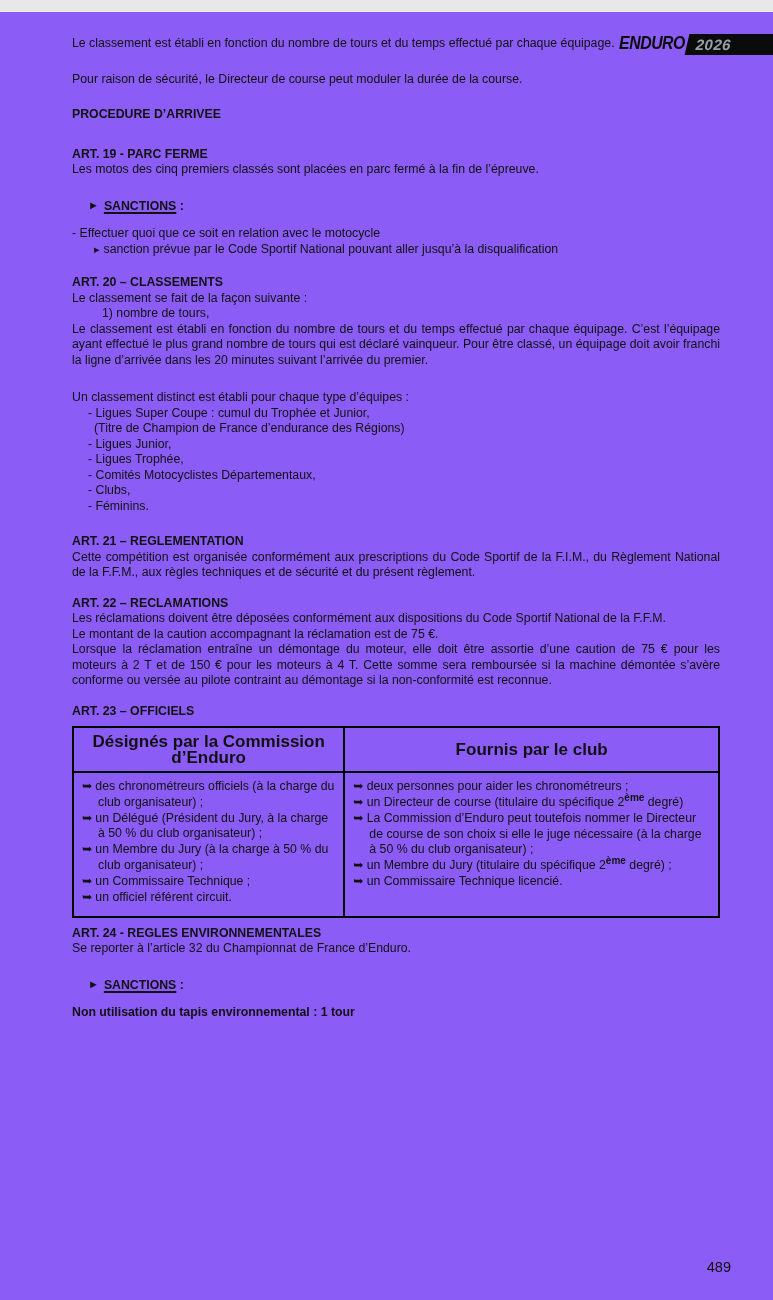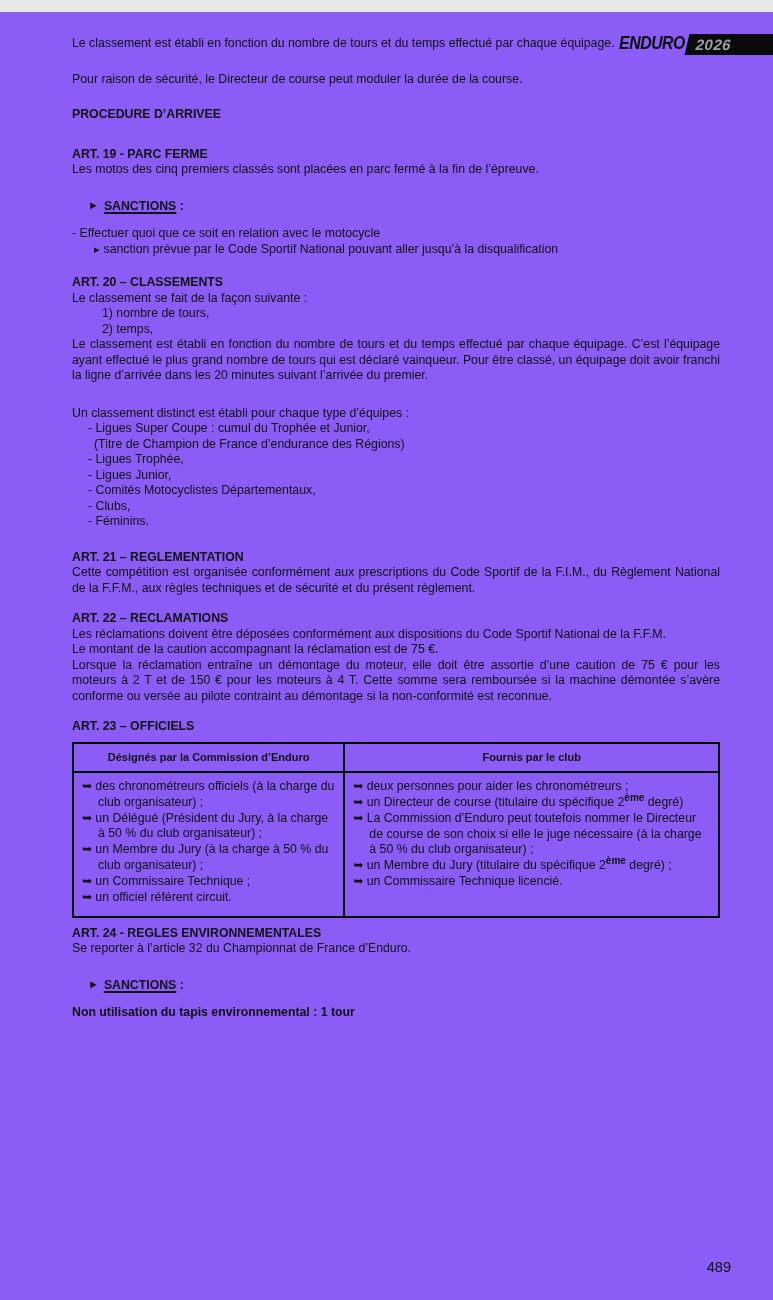--- a/index.html
+++ b/index.html
@@ -77,21 +77,21 @@
     width: 100%;
     border-collapse: collapse;
     margin-top: 7px;
     table-layout: fixed;
   }
   .officials-table th, .officials-table td { border: 2px solid #000; }
   .officials-table th {
     font-weight: bold;
     text-align: center;
     padding: 6px 4px;
-    font-size: 11px;
+    font-size: 17px;
   }
   .col-left { width: 42%; }
   .officials-table td { vertical-align: top; padding: 6px 8px 10px 8px; }
   .ti { padding-left: 16px; text-indent: -16px; margin: 0 0 0.5px 0; }
   .ba { margin-right: 3px; }
   sup { font-size: 10px; line-height: 0; font-weight: bold; }
 
   .penalty { font-weight: bold; margin-top: 2px; }
 
   
@@ -133,28 +133,27 @@
       <div>- Effectuer quoi que ce soit en relation avec le motocycle</div>
       <div class="sub-item">
         <span class="sub-tri">▸</span><span>sanction prévue par le Code Sportif National pouvant aller jusqu’à la disqualification</span>
       </div>
     </div>
 
     <div style="margin-top:18px;">
       <div class="sec-title">ART. 20 – CLASSEMENTS</div>
       <div>Le classement se fait de la façon suivante :</div>
       <div class="num-item">1) nombre de tours,</div>
-      <div class="num-item">2) temps,</div>
       <div class="just">Le classement est établi en fonction du nombre de tours et du temps effectué par chaque équipage. C’est l’équipage ayant effectué le plus grand nombre de tours qui est déclaré vainqueur. Pour être classé, un équipage doit avoir franchi la ligne d’arrivée dans les 20 minutes suivant l’arrivée du premier.</div>
 
       <div style="margin-top:22px;">Un classement distinct est établi pour chaque type d’équipes :</div>
       <div class="dash-item">- Ligues Super Coupe : cumul du Trophée et Junior,</div>
       <div class="dash-item cont">(Titre de Champion de France d’endurance des Régions)</div>
+      <div class="dash-item">- Ligues Junior,</div>
       <div class="dash-item">- Ligues Trophée,</div>
-      <div class="dash-item">- Ligues Junior,</div>
       <div class="dash-item">- Comités Motocyclistes Départementaux,</div>
       <div class="dash-item">- Clubs,</div>
       <div class="dash-item">- Féminins.</div>
     </div>
 
     <div style="margin-top:20px;">
       <div class="sec-title">ART. 21 – REGLEMENTATION</div>
       <div class="just">Cette compétition est organisée conformément aux prescriptions du Code Sportif de la F.I.M., du Règlement National de la F.F.M., aux règles techniques et de sécurité et du présent règlement.</div>
     </div>
 

